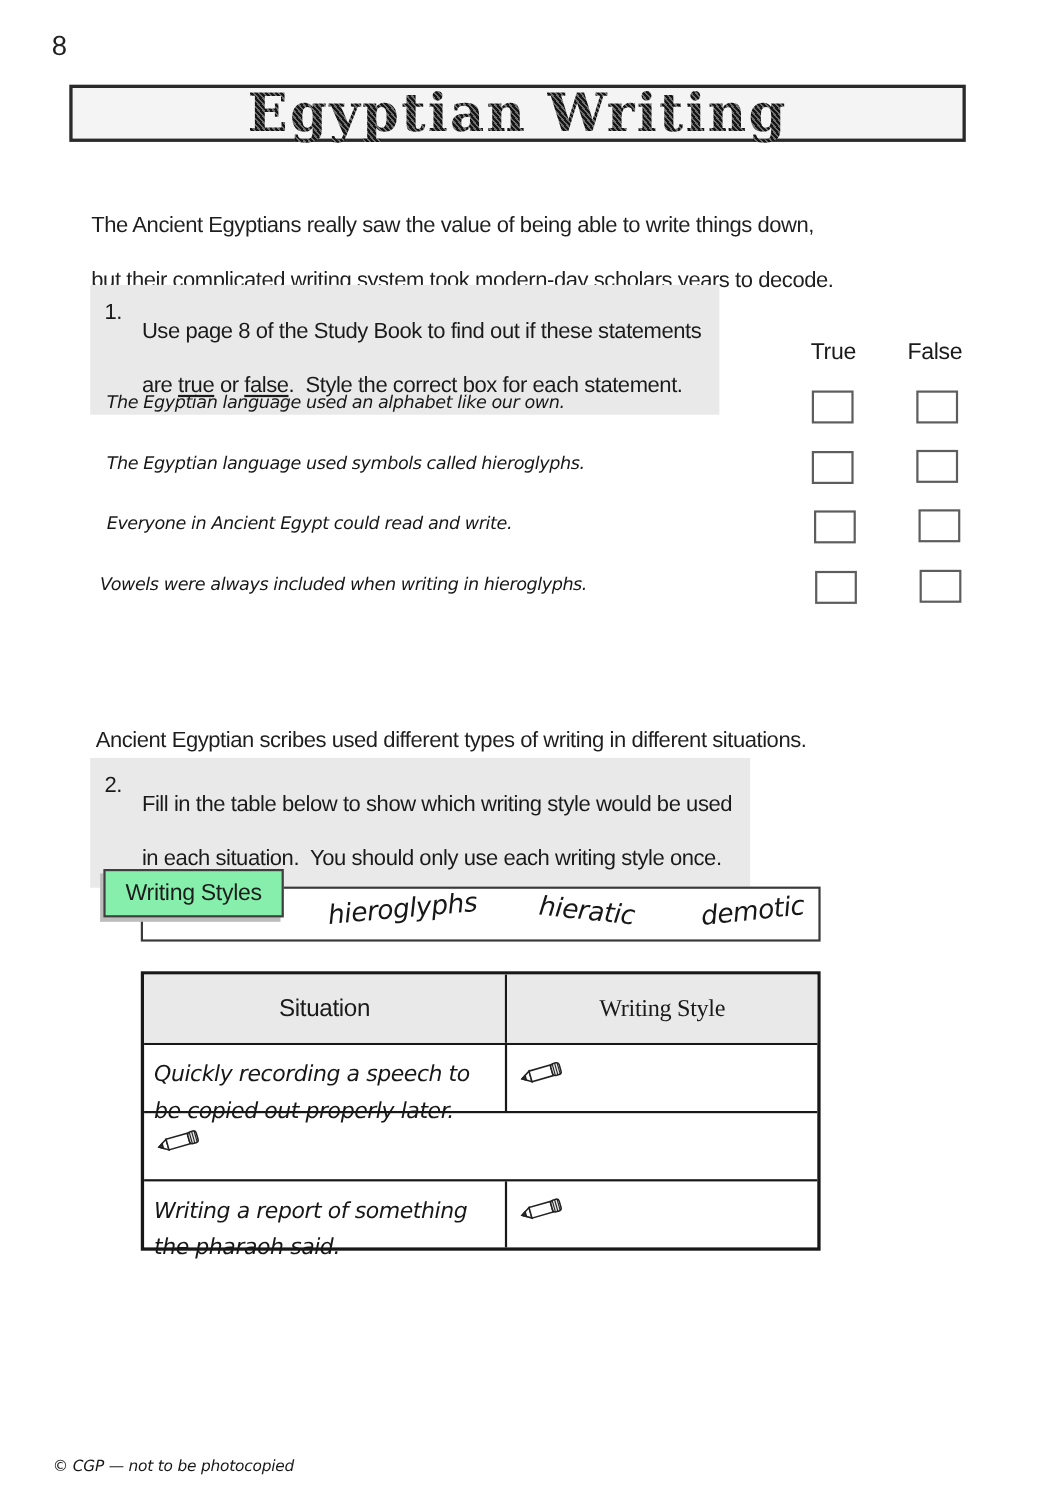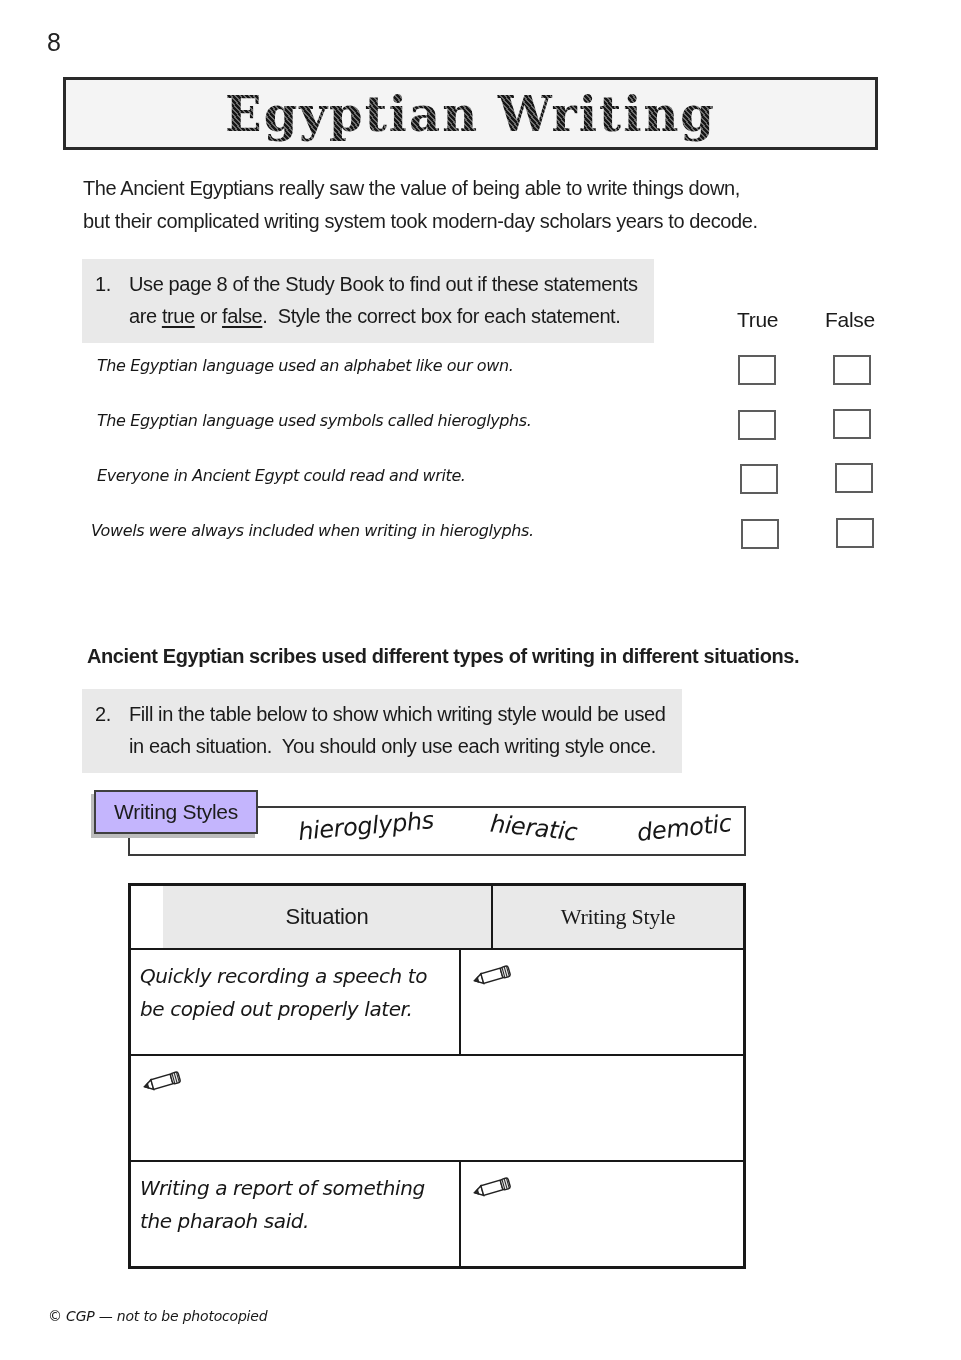--- a/index.html
+++ b/index.html
@@ -7,33 +7,33 @@
   .page {
     position: relative;
     width: 961px;
     height: 1360px;
     background: #ffffff;
     font-family: "Liberation Sans", sans-serif;
     color: #1c1c1c;
     overflow: hidden;
   }
   .abs { position: absolute; }
-  .nowrap { white-space: pre; }
+  .nowrap { white-space: pre; margin-top: 17px; }
 
   
   .page-number {
     left: 47px; top: 28px;
     font-size: 25px;
     color: #222;
   }
 
   
   .title-box {
     left: 63px; top: 77px;
-    width: 815px; height: 73px;
+    width: 815px; height: 52px;
     background: #f4f4f4;
     border: 3px solid #2a2a2a;
     display: flex; align-items: center; justify-content: center;
   }
   .title-text {
     font-family: "DejaVu Serif", serif;
     font-weight: 700;
     font-size: 48px;
     letter-spacing: 2px;
     color: #2e2e2e;
@@ -86,55 +86,54 @@
     border: 2px solid #5d5d5d;
     background: #ffffff;
   }
 
   
   .scribes-note {
     left: 87px; top: 645px;
     font-size: 20px;
     letter-spacing: -0.4px;
     color: #1e1e1e;
-    font-weight: bold;
   }
 
   
   .styles-outer {
     left: 128px; top: 806px;
     width: 618px; height: 50px;
     border: 2px solid #3a3a3a;
     background: #ffffff;
   }
   .styles-label {
     left: 94px; top: 790px;
     width: 164px; height: 44px;
-    background: #c4b5fd;
+    background: #86efac;
     border: 2px solid #3f3f3f;
     box-shadow: -3px 4px 0 #bcbcbc;
     display: flex; align-items: center; justify-content: center;
     font-size: 21px; letter-spacing: -0.3px;
     z-index: 2;
   }
   .style-word { font-size: 24px; white-space: pre; z-index: 3; }
   .style-word.w0 { left: 298px; top: 812px; transform: rotate(-5deg); }
   .style-word.w1 { left: 490px; top: 814px; transform: rotate(6deg); }
   .style-word.w2 { left: 637px; top: 814px; transform: rotate(-6deg); }
 
   
   .ws-table {
     left: 128px; top: 883px;
     width: 618px;
     border: 3px solid #181818;
     background: #ffffff;
   }
   .ws-row { display: flex; }
-  .ws-row.header { height: 62px; padding-left: 32px; }
-  .ws-row.body { height: 106px; border-top: 2px solid #181818; }
+  .ws-row.header { height: 62px; }
+  .ws-row.body { height: 62px; border-top: 2px solid #181818; }
   .cell-situation { width: 330px; flex: 0 0 auto; border-right: 2px solid #181818; }
   .cell-style { flex: 1 1 auto; font-family: Liberation Serif, serif; }
   .ws-row.header .cell-situation,
   .ws-row.header .cell-style {
     background: #e9e9e9;
     display: flex; align-items: center; justify-content: center;
     font-size: 22px; letter-spacing: -0.3px; color: #1a1a1a;
   }
   .situation-text {
     padding: 10px 4px 0 9px;

